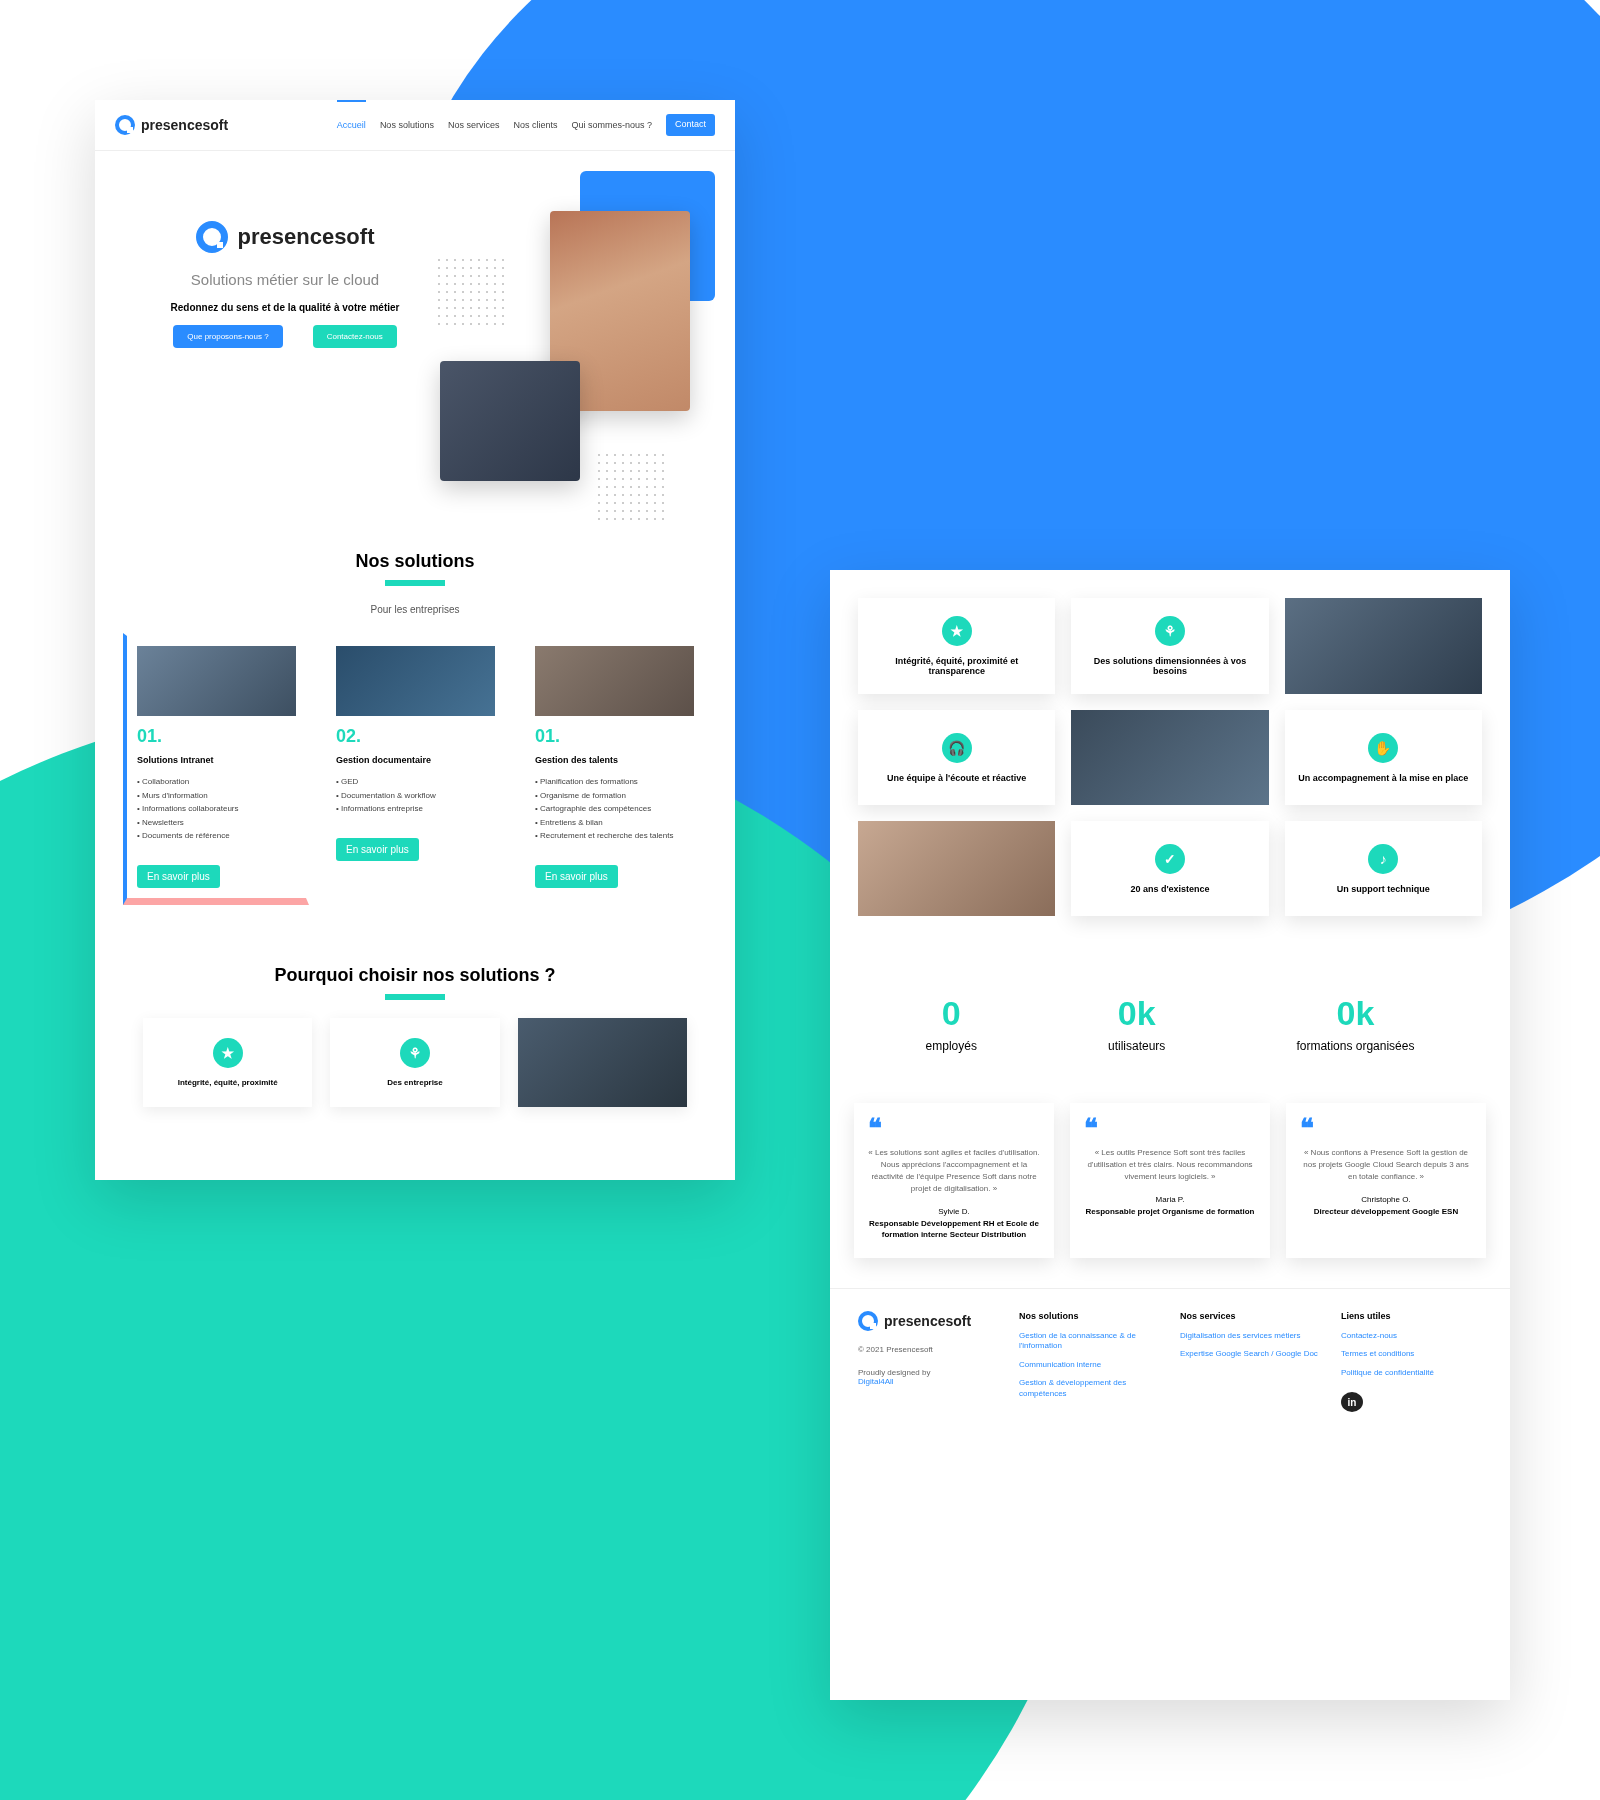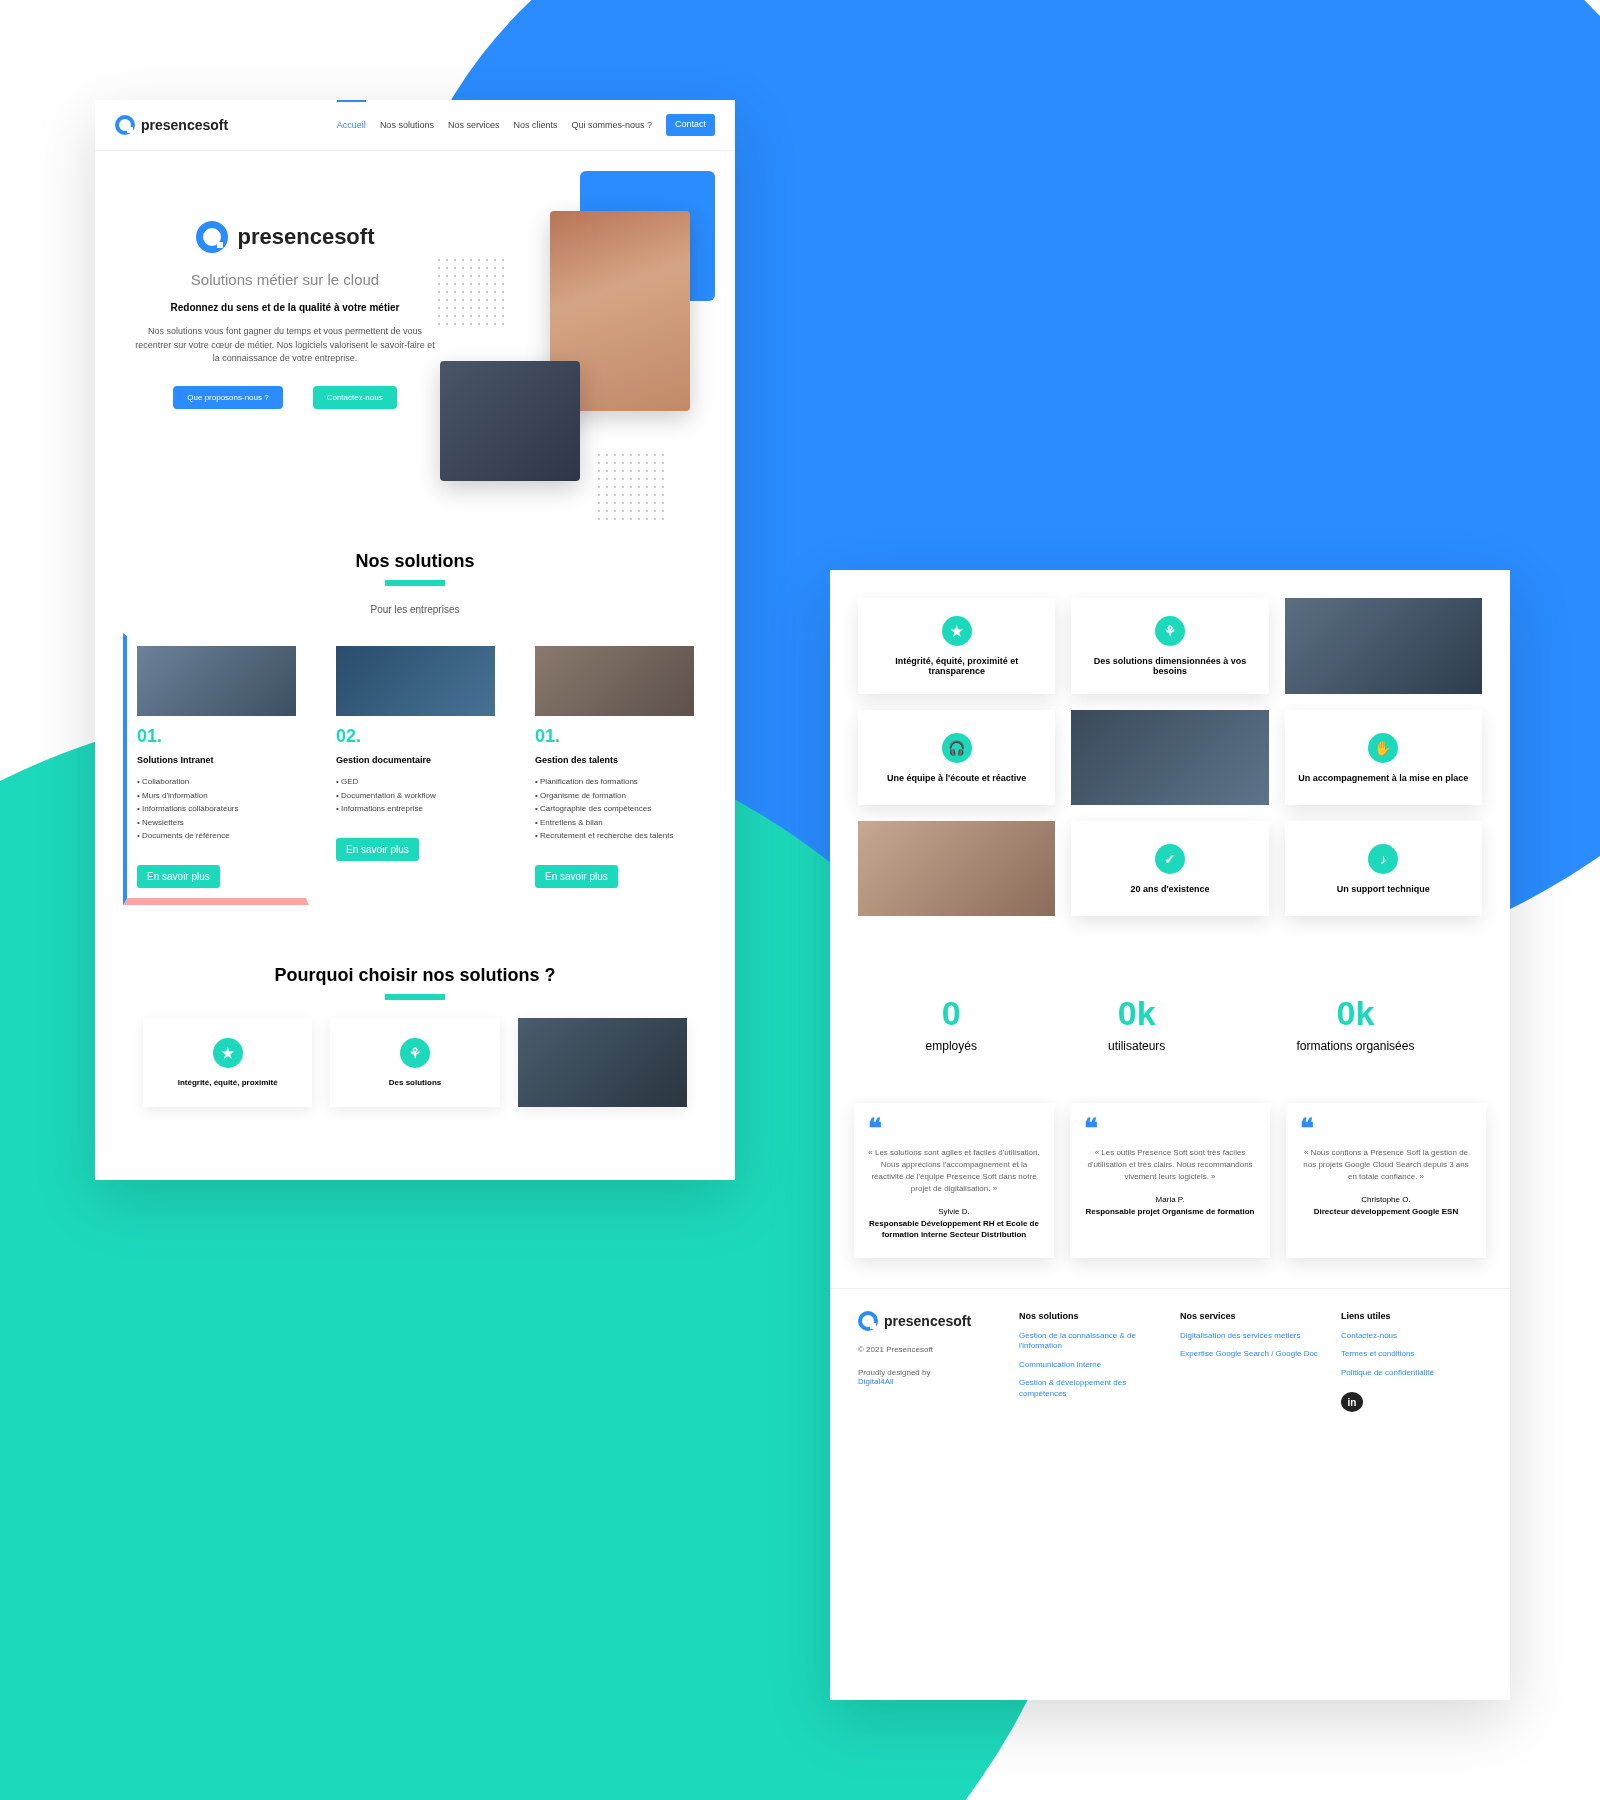--- a/index.html
+++ b/index.html
@@ -116,21 +116,20 @@
   </div>
 
   <div class="hero">
     <div class="hero-left">
       <div class="hero-logo">
         <div class="logo-mark"></div>
         <div class="logo-text">presencesoft</div>
       </div>
       <div class="hero-sub">Solutions métier sur le cloud</div>
       <div class="hero-bold">Redonnez du sens et de la qualité à votre métier</div>
-      <div class="hero-body">Nos solutions vous font gagner du temps et vous permettent de vous recentrer sur votre cœur de métier. Nos logiciels valorisent le savoir-faire et la connaissance de votre entreprise.</div>
       <div class="hero-btns">
         <div class="btn btn-blue">Que proposons-nous ?</div>
         <div class="btn btn-teal">Contactez-nous</div>
       </div>
     </div>
     <div class="hero-right">
       <div class="blue-sq"></div>
       <div class="dots dots1"></div>
       <div class="img-box img1"></div>
       <div class="img-box img2"></div>
@@ -186,21 +185,21 @@
   <div class="sec" style="padding-top:40px">
     <div class="sec-h">Pourquoi choisir nos solutions ?</div>
     <div class="sec-bar"></div>
     <div class="why-row">
       <div class="why-cell">
         <div class="ic">★</div>
         <span>Intégrité, équité, proximité</span>
       </div>
       <div class="why-cell">
         <div class="ic">⚘</div>
-        <span>Des solutions</span>
+        <span>Des entreprise</span>
       </div>
       <div class="why-cell gimg" style="background:linear-gradient(135deg,#4a5c6e,#2a3640);box-shadow:0 4px 14px rgba(0,0,0,.08)"></div>
     </div>
   </div>
 </div>
 
 <div class="panel panel-b">
   <div class="gridwrap">
     <div class="dotsb db1"></div>
     <div class="dotsb db2"></div>

